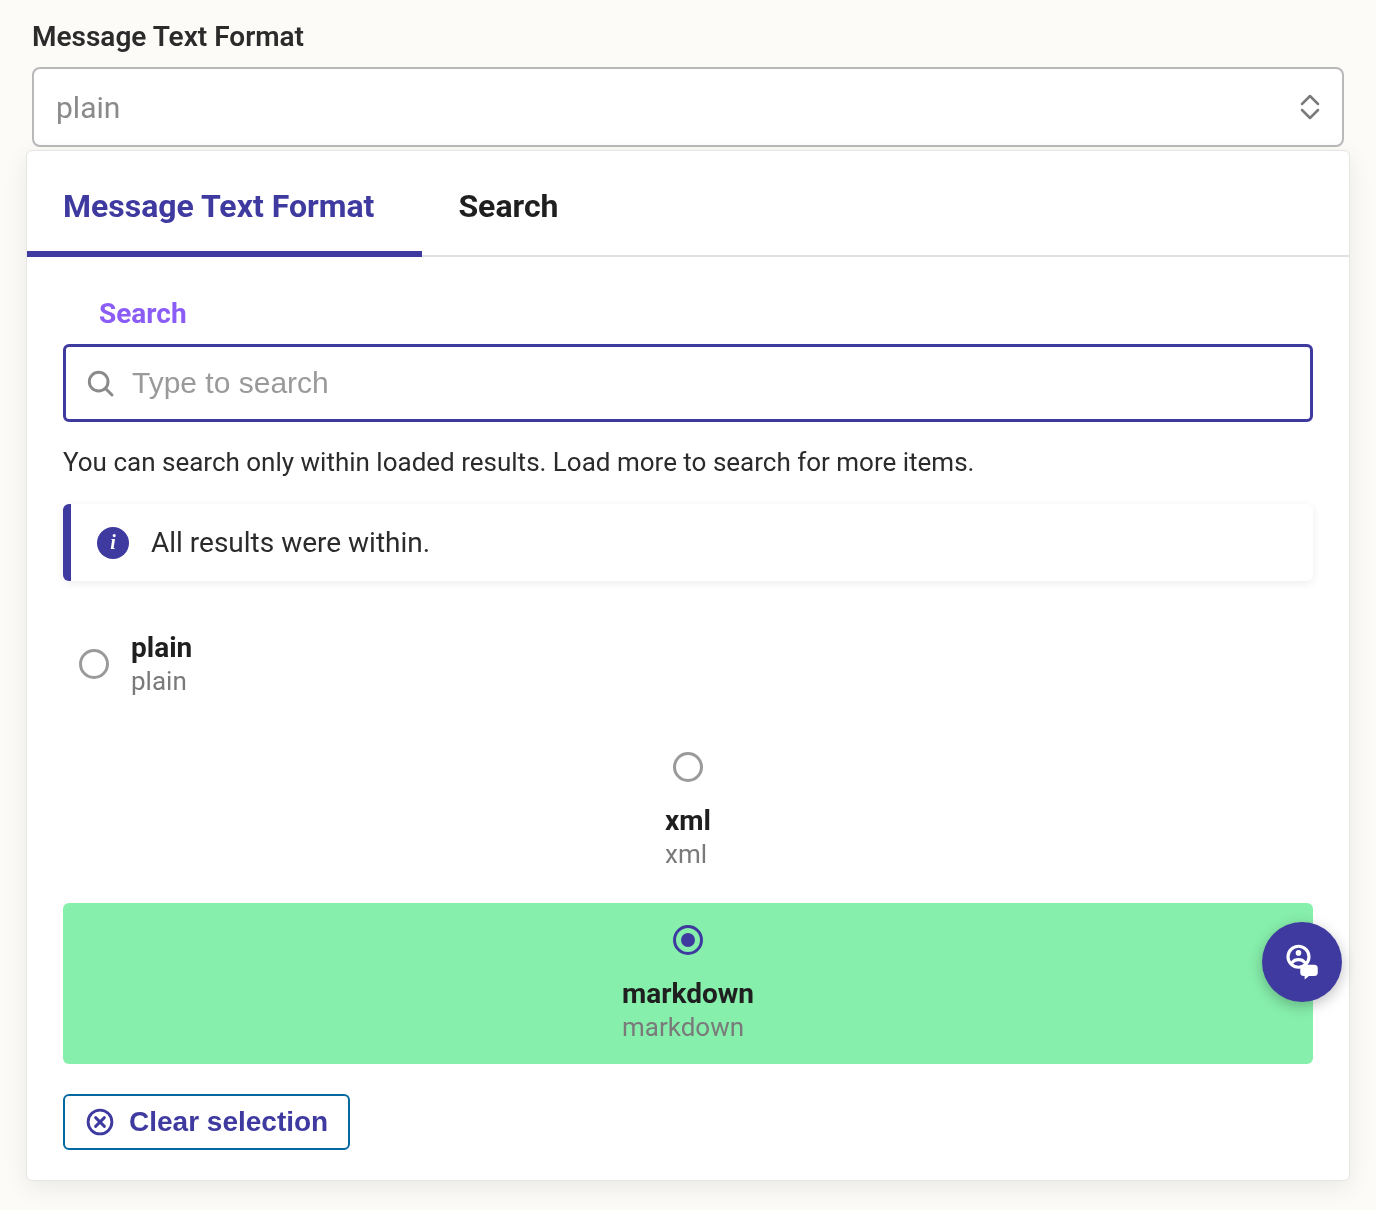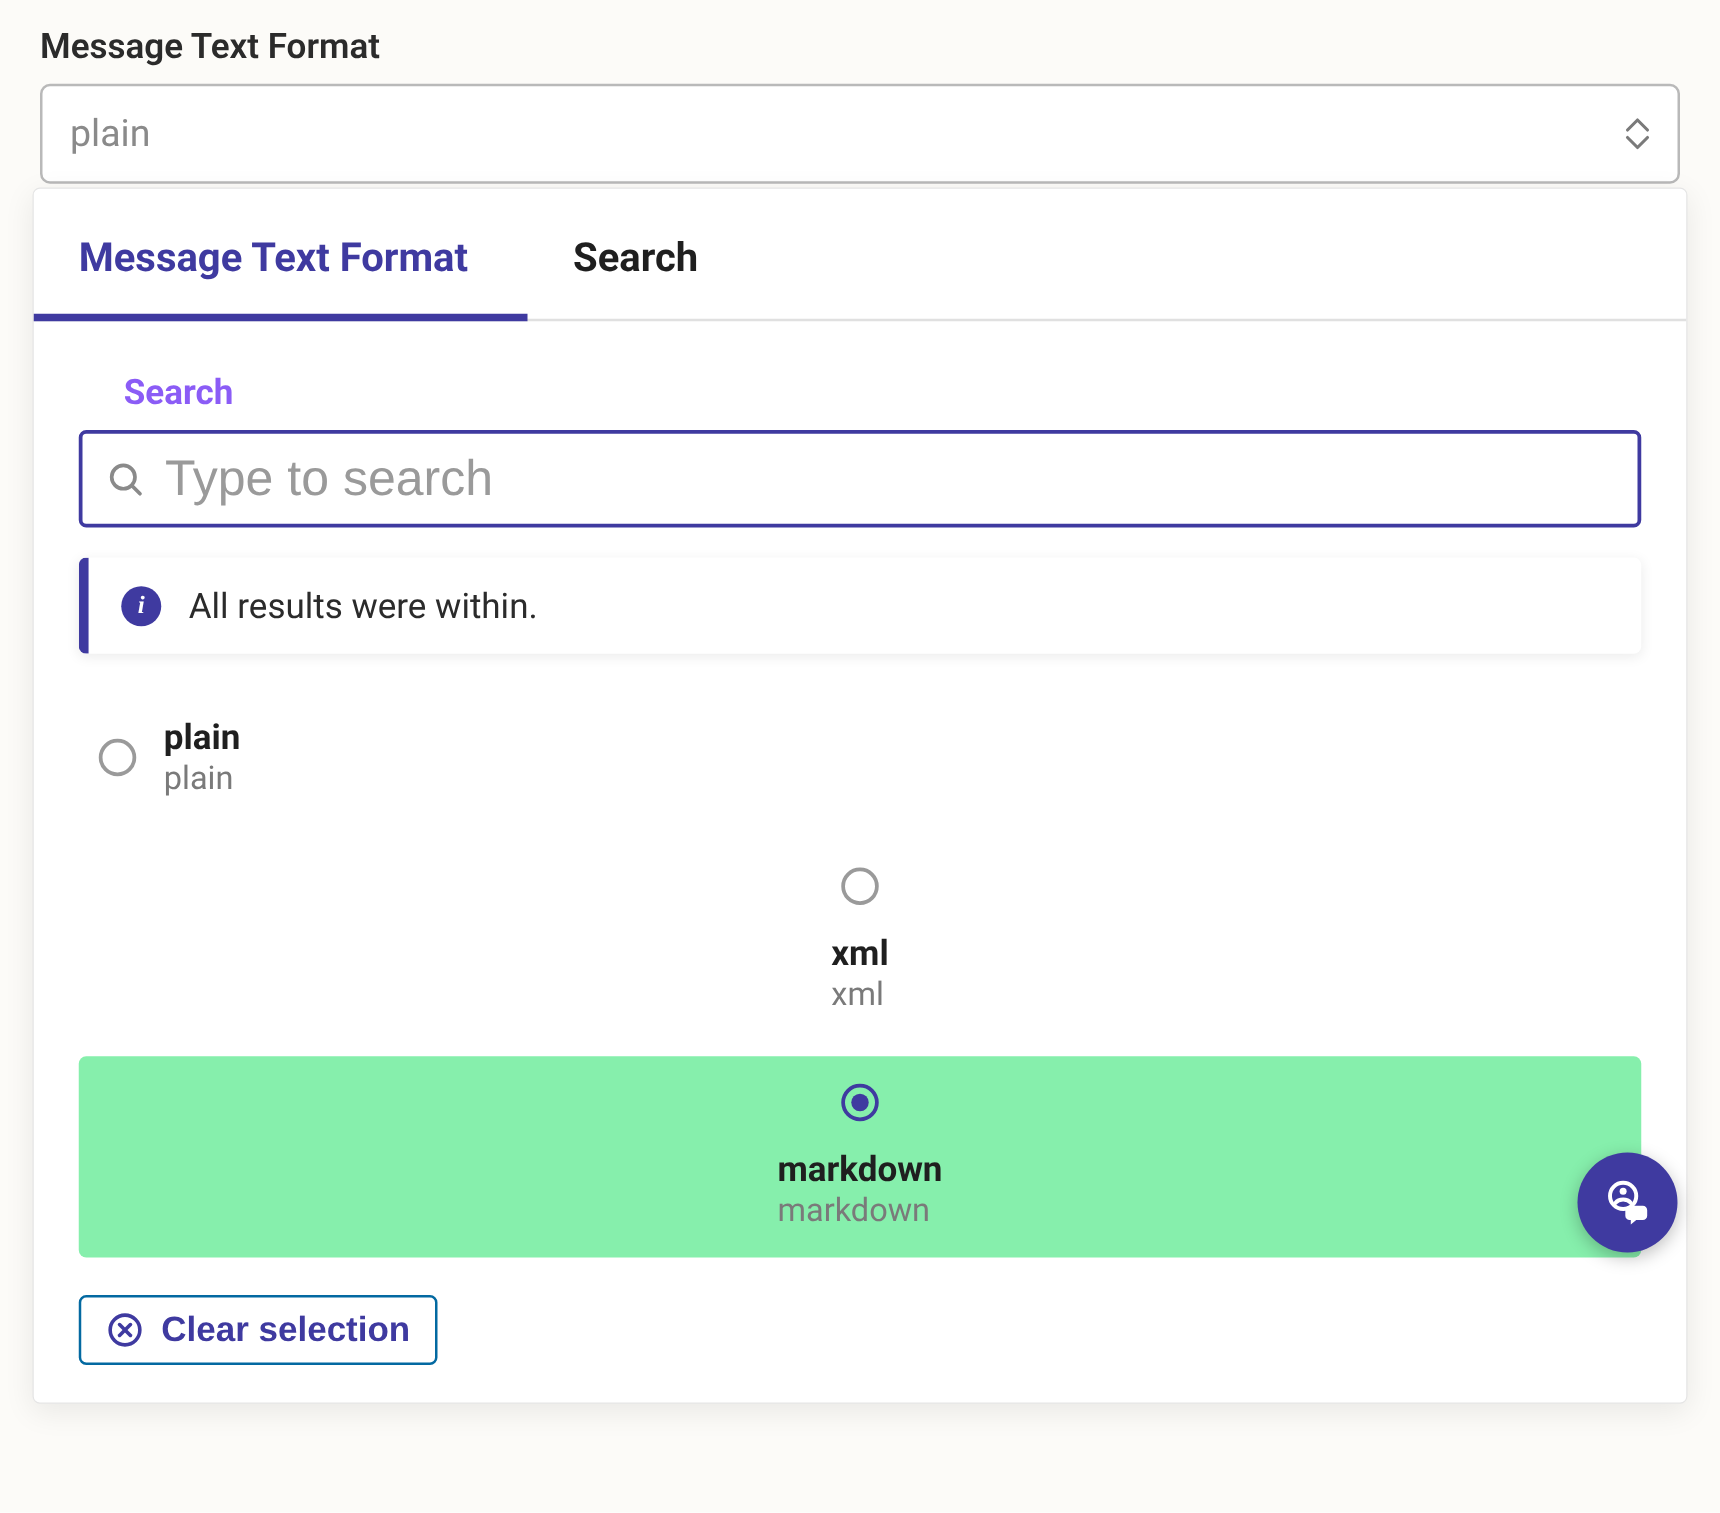--- a/index.html
+++ b/index.html
@@ -94,21 +94,21 @@
       height: 78px;
       display: flex;
       align-items: center;
       padding: 0 18px;
       gap: 16px;
     }
     .search-input-wrap svg { width: 32px; height: 32px; color:#8a8a8a; flex-shrink:0; }
     .search-input {
       border: none;
       outline: none;
-      font-size: 40px;
+      font-size: 30px;
       color: #3b82f6;
       flex: 1;
       background: transparent;
     }
     .search-input::placeholder { color: #9a9a9a; }
 
     .search-hint {
       font-size: 26px;
       color: #2b2b2b;
       margin: 22px 36px 0 36px;
@@ -234,20 +234,21 @@
     <div class="search-label">Search</div>
     <div class="search-input-wrap">
       <svg viewBox="0 0 24 24">
         <circle cx="11" cy="11" r="7" fill="none" stroke="currentColor" stroke-width="2.2"></circle>
         <line x1="16.5" y1="16.5" x2="21" y2="21" stroke="currentColor" stroke-width="2.2" stroke-linecap="round"></line>
       </svg>
       <input class="search-input" type="text" placeholder="Type to search" style="">
     </div>
   </div>
 
+  <div class="search-hint">You can search only within loaded results. Load more to search for more items.</div>
 
   <div class="info-banner">
     <div class="info-icon">i</div>
     <div class="info-text">All results were within.</div>
   </div>
 
   <div class="options-list">
     <div class="option-row">
       <span class="radio"></span>
       <div class="option-texts">

